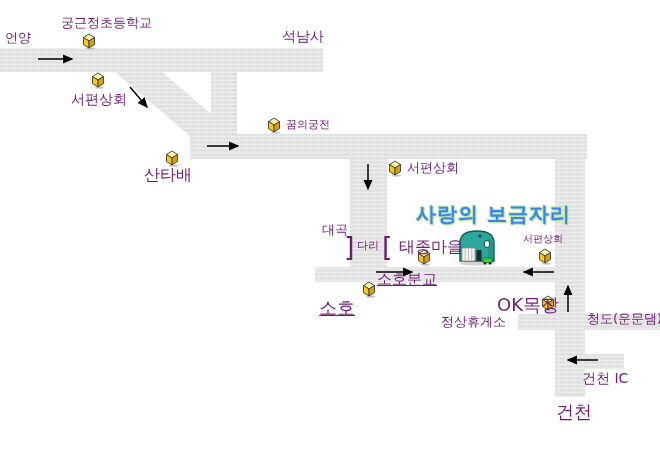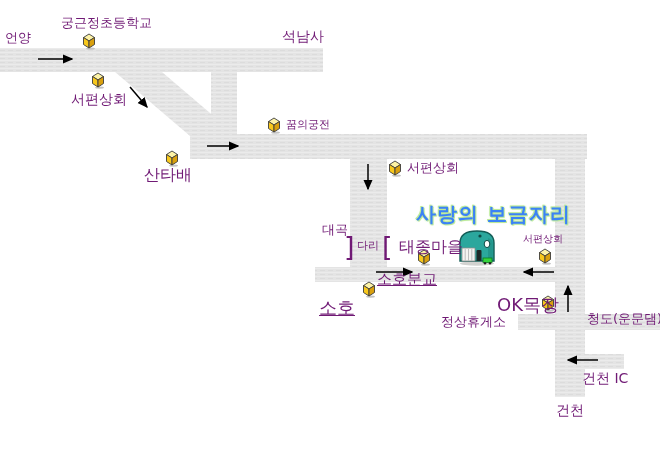--- a/index.html
+++ b/index.html
@@ -145,14 +145,14 @@
     <div class="map-label" style="left: 357px; top: 240px; font-size: 11px;">다리</div>
     <div class="map-label" style="left: 382px; top: 233px; font-size: 27px;">[</div>
     <div class="map-label" style="left: 399px; top: 239px; font-size: 16px;">태종마을</div>
     <div class="map-label" style="left: 523px; top: 234px; font-size: 10px;">서편상회</div>
     <div class="map-label u" style="left: 319px; top: 284px; font-size: 18px; margin-top: 15px;">소호</div>
     <div class="map-label u" style="left: 377px; top: 272px; font-size: 15px;">소호분교</div>
     <div class="map-label" style="left: 497px; top: 296px; font-size: 18px;">OK목장</div>
     <div class="map-label" style="left: 441px; top: 315px; font-size: 13px;">정상휴게소</div>
     <div class="map-label" style="left: 587px; top: 312px; font-size: 13px;">청도(운문댐)</div>
     <div class="map-label" style="left: 582px; top: 371px; font-size: 14px;">건천 IC</div>
-    <div class="map-label" style="left: 556px; top: 403px; font-size: 14px;">건천</div>
+    <div class="map-label" style="left: 556px; top: 403px; font-size: 18px;">건천</div>
   </div>
 
 </body></html>

